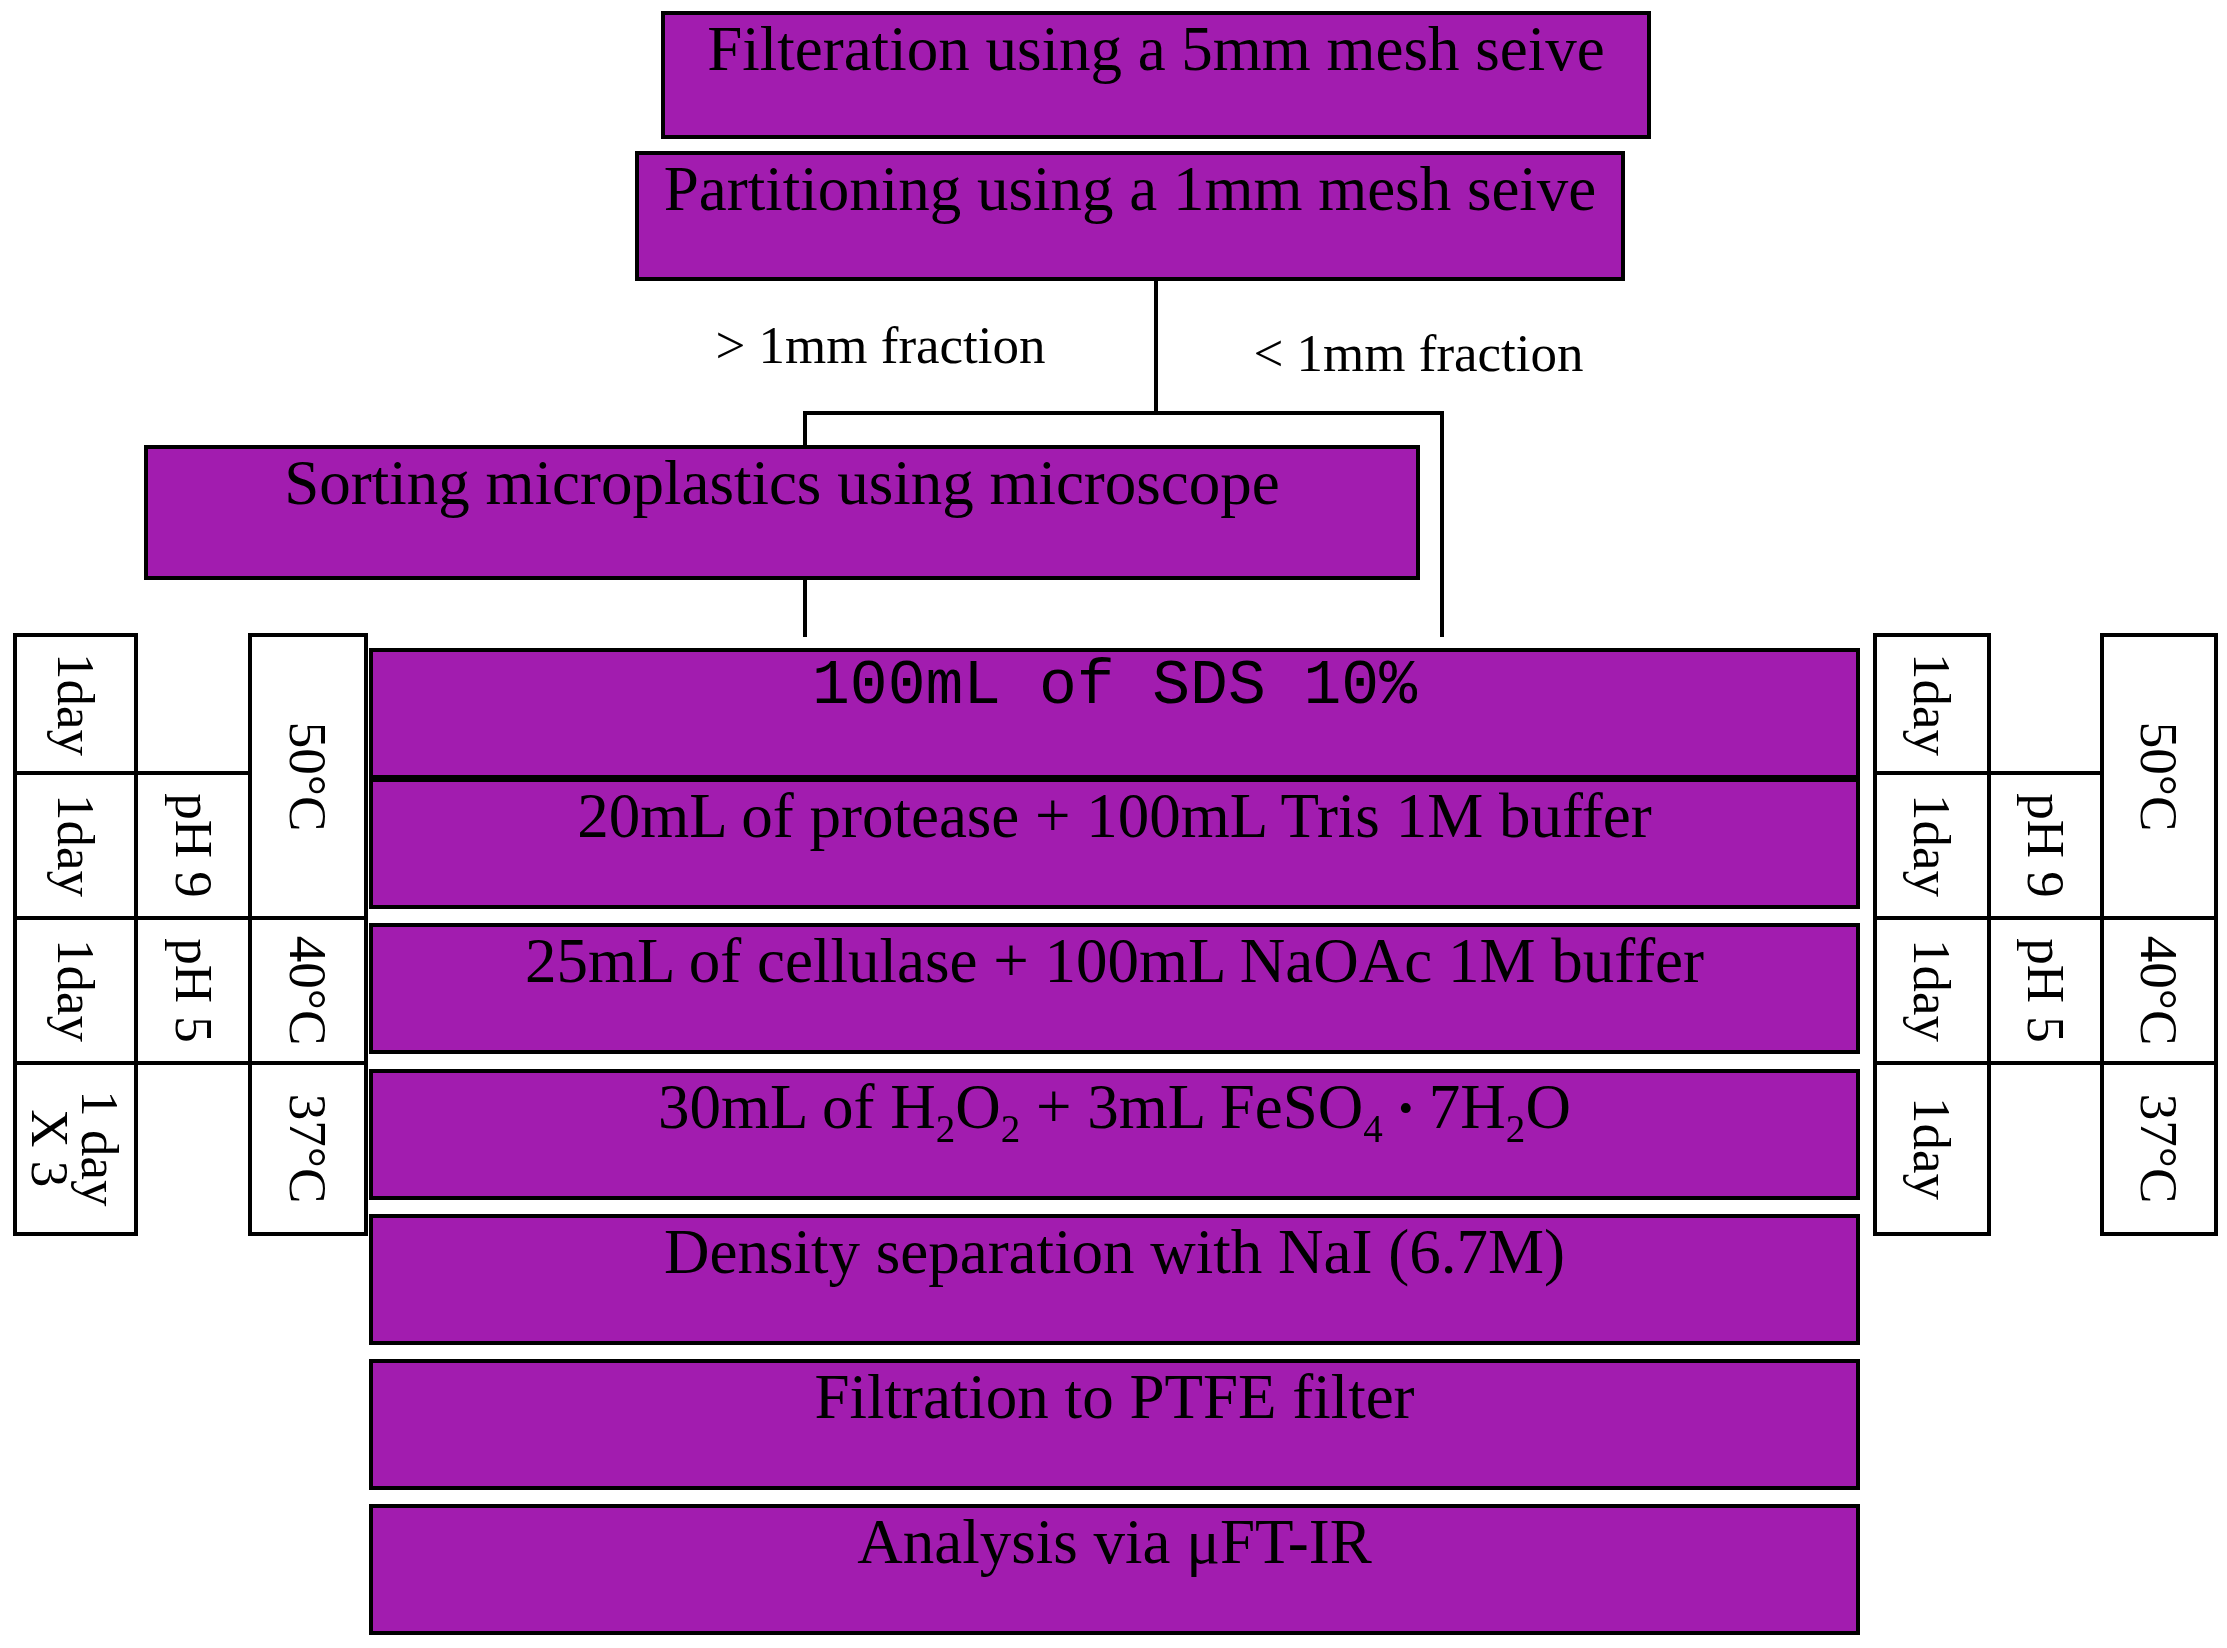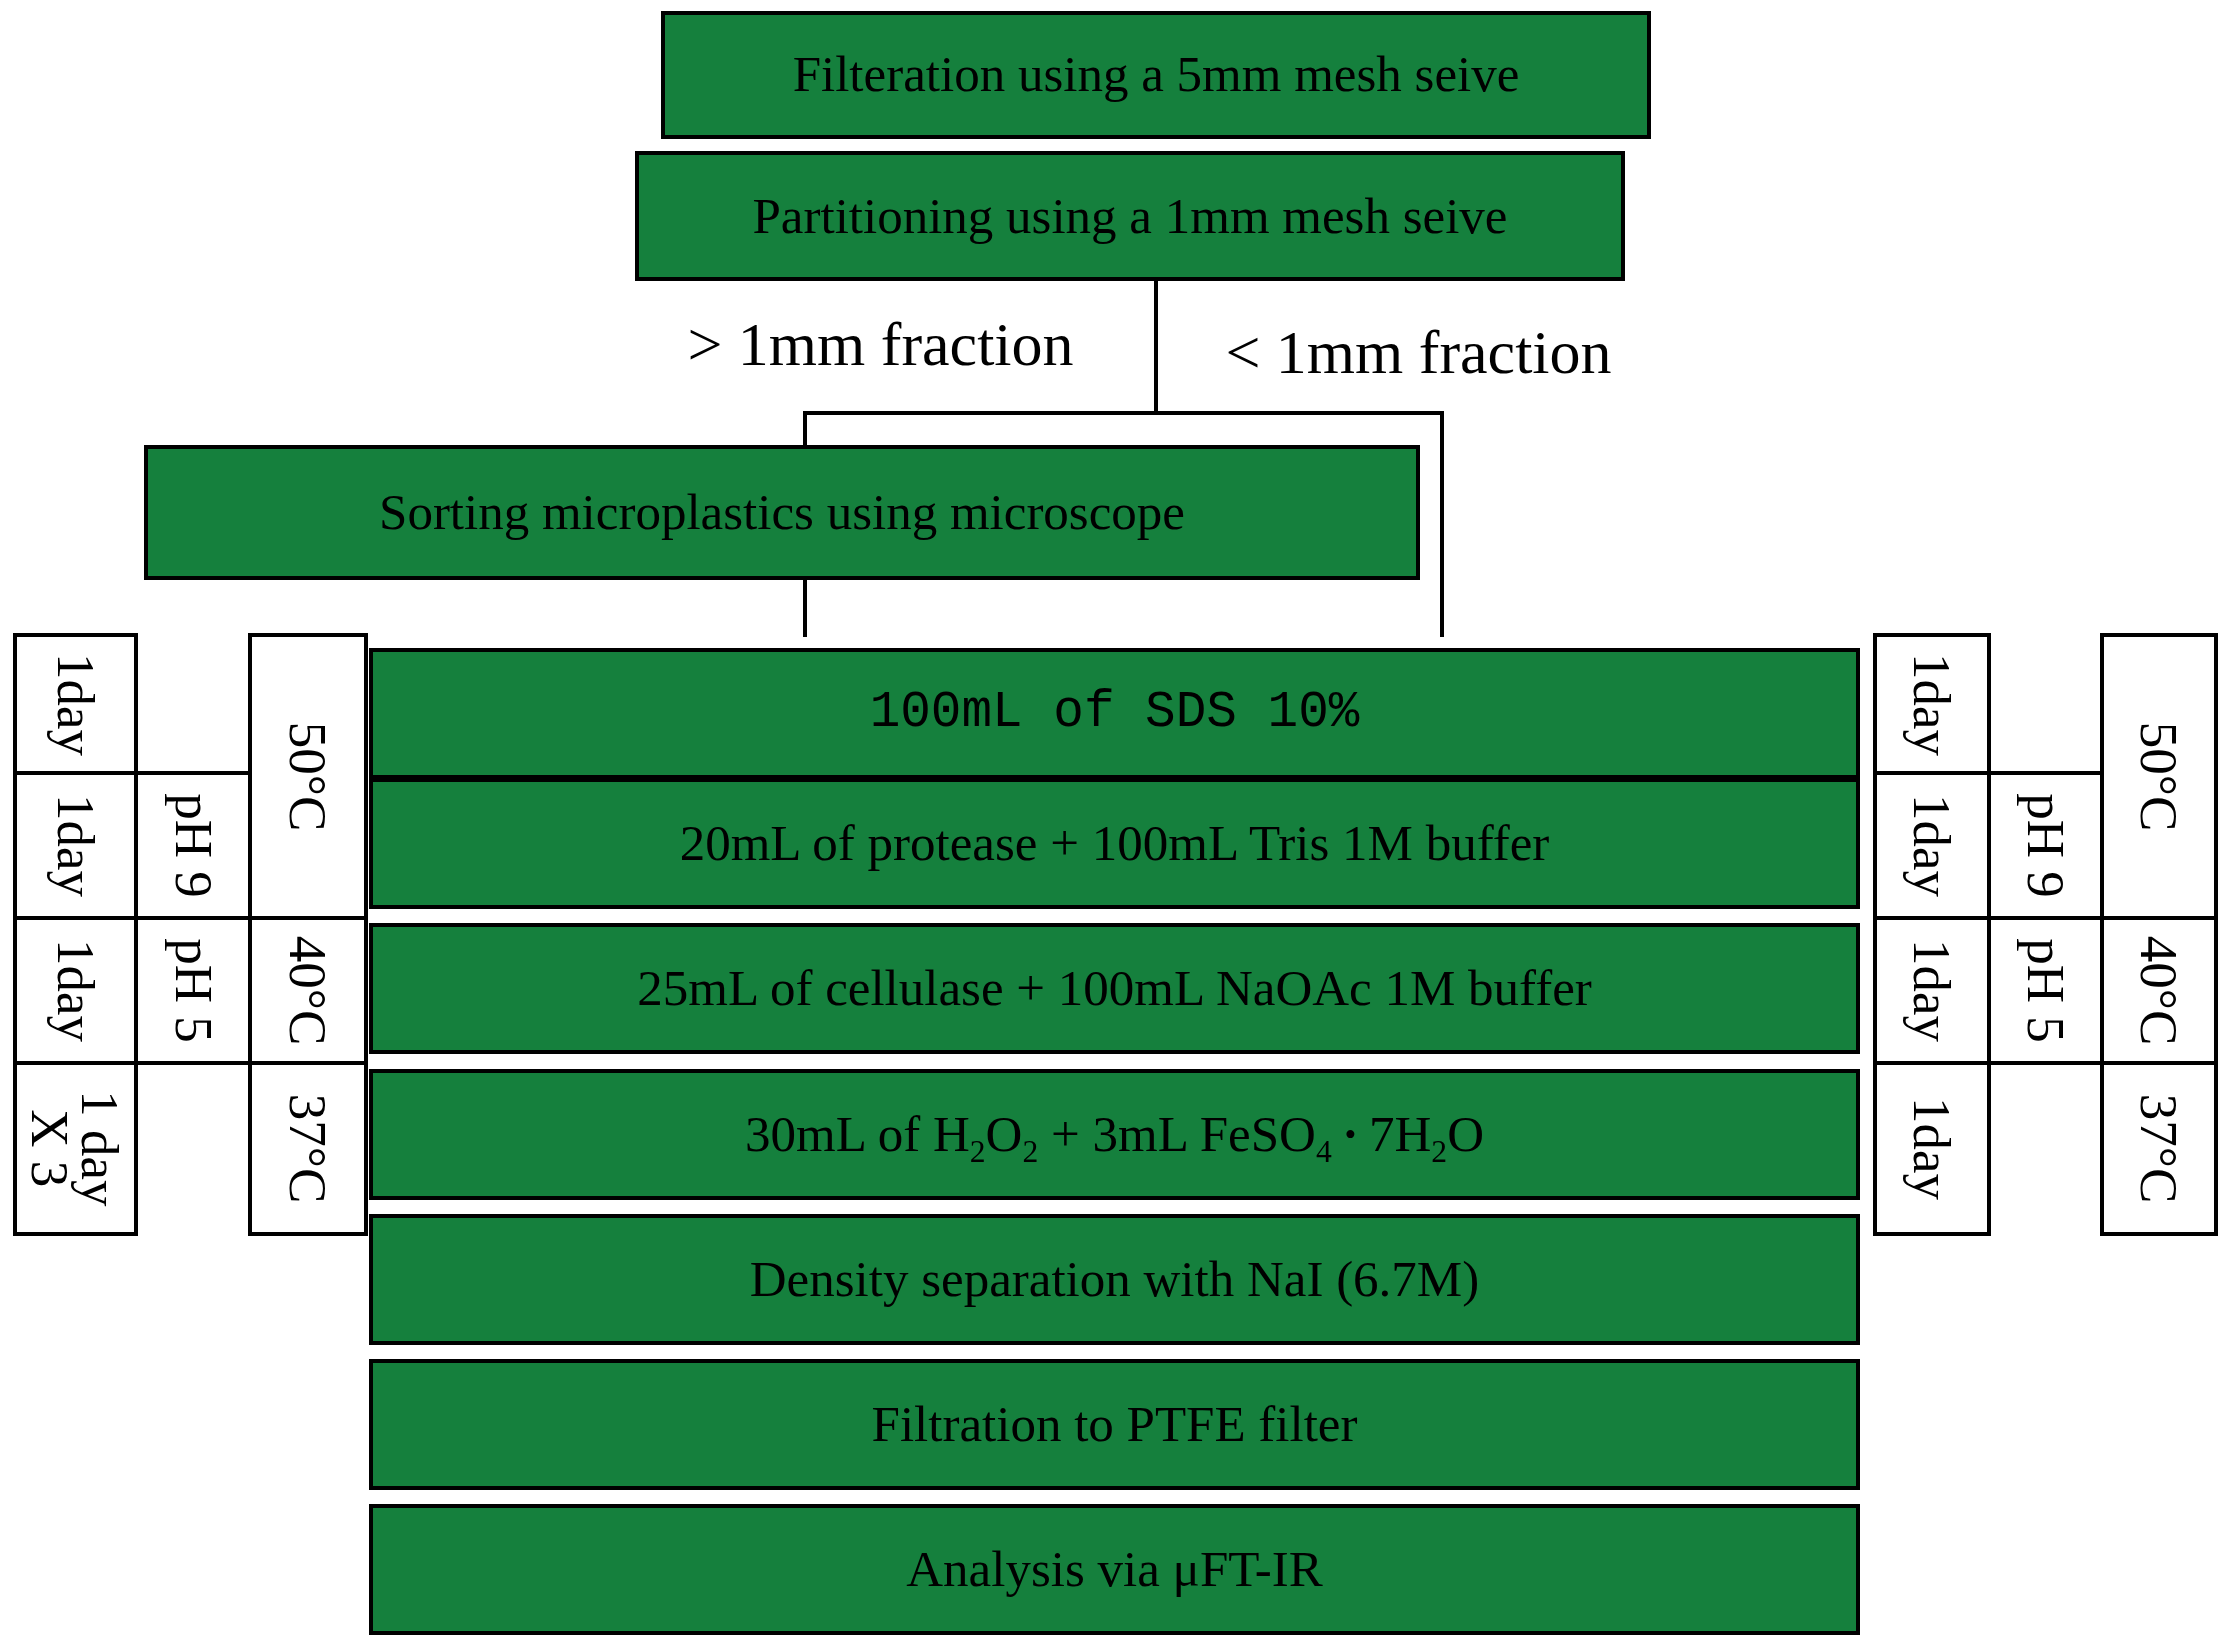--- a/index.html
+++ b/index.html
@@ -13,39 +13,38 @@
     height: 1648px;
     background: #ffffff;
     font-family: "Liberation Serif", "DejaVu Serif", serif;
     color: #000000;
     overflow: hidden;
   }
   .box {
     position: absolute;
     box-sizing: border-box;
     border: 4.9px solid #000000;
-    background: #15803d;
+    background: #a21caf;
+    display: flex;
+    justify-content: center;
+    text-align: center;
+    font-size: 63px;
+    line-height: 1.1;
+    white-space: nowrap;
+  }
+  .line {
+    position: absolute;
+    background: #000000;
+  }
+  .blabel {
+    position: absolute;
     display: flex;
     align-items: center;
     justify-content: center;
-    text-align: center;
-    font-size: 51px;
-    line-height: 1.1;
-    white-space: nowrap;
-  }
-  .line {
-    position: absolute;
-    background: #000000;
-  }
-  .blabel {
-    position: absolute;
-    display: flex;
-    align-items: center;
-    justify-content: center;
-    font-size: 62px;
+    font-size: 53px;
     white-space: nowrap;
   }
   
   table.cond {
     position: absolute;
     border-collapse: collapse;
     table-layout: fixed;
   }
   table.cond td {
     border: 4px solid #000000;

